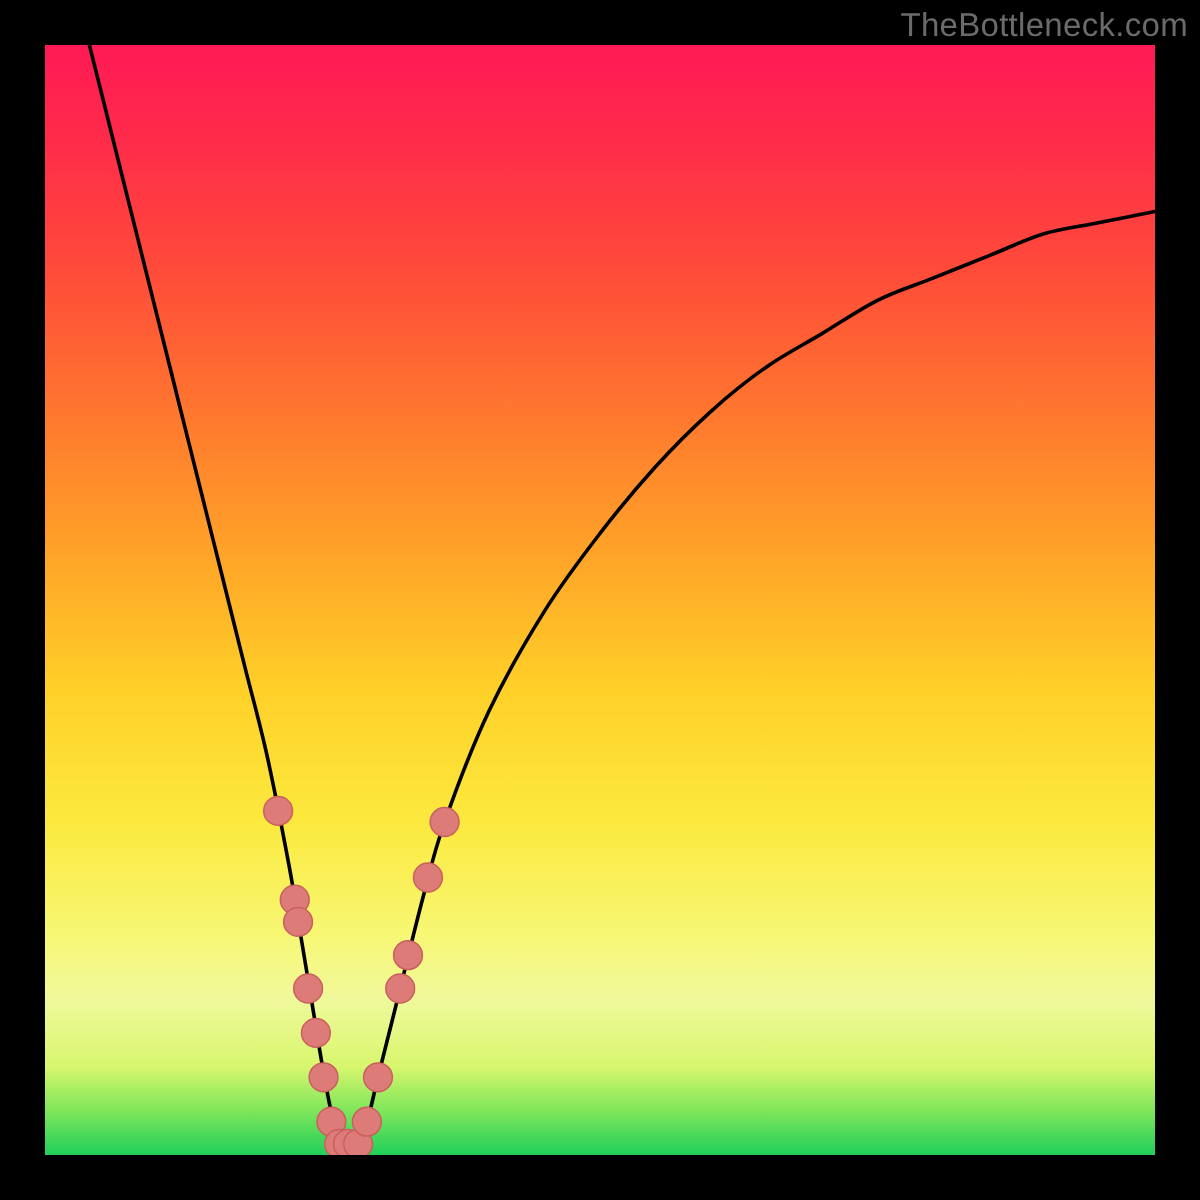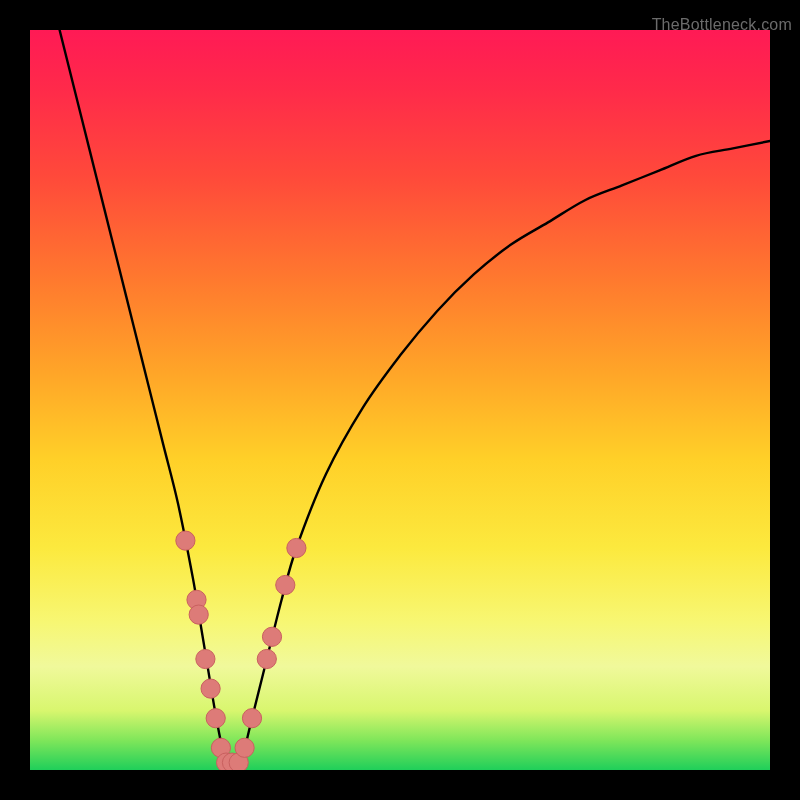--- a/index.html
+++ b/index.html
@@ -38,25 +38,24 @@
       #d8f66e 92%,
       #7fe65a 96%,
       #1fcf5a 100%
     );
   }
   .watermark {
     position: absolute;
     top: 4px;
     right: 8px;
     color: #6b6b6b;
-    font-size: 16px;
+    font-size: 22px;
     font-weight: 500;
     letter-spacing: 0.2px;
     user-select: none;
-    margin-top: 12px;
   }
   svg.overlay {
     position: absolute;
     left: 0;
     top: 0;
     width: 740px;
     height: 740px;
   }
 </style>
 </head>

